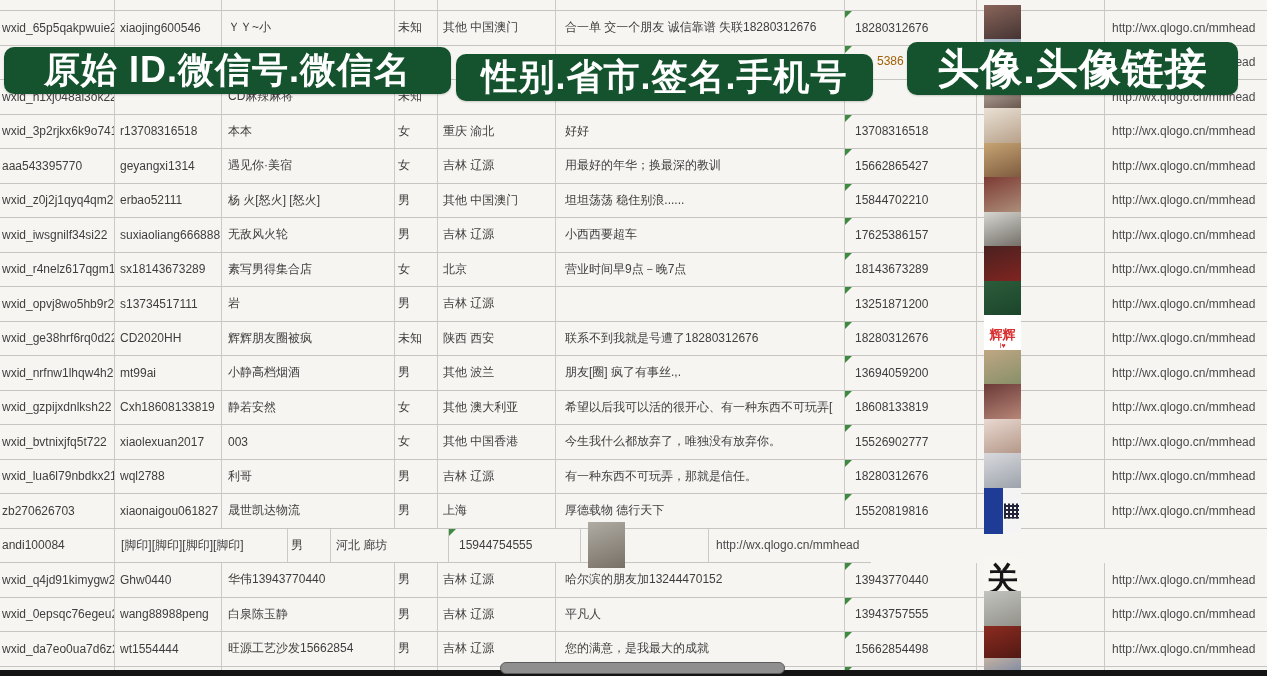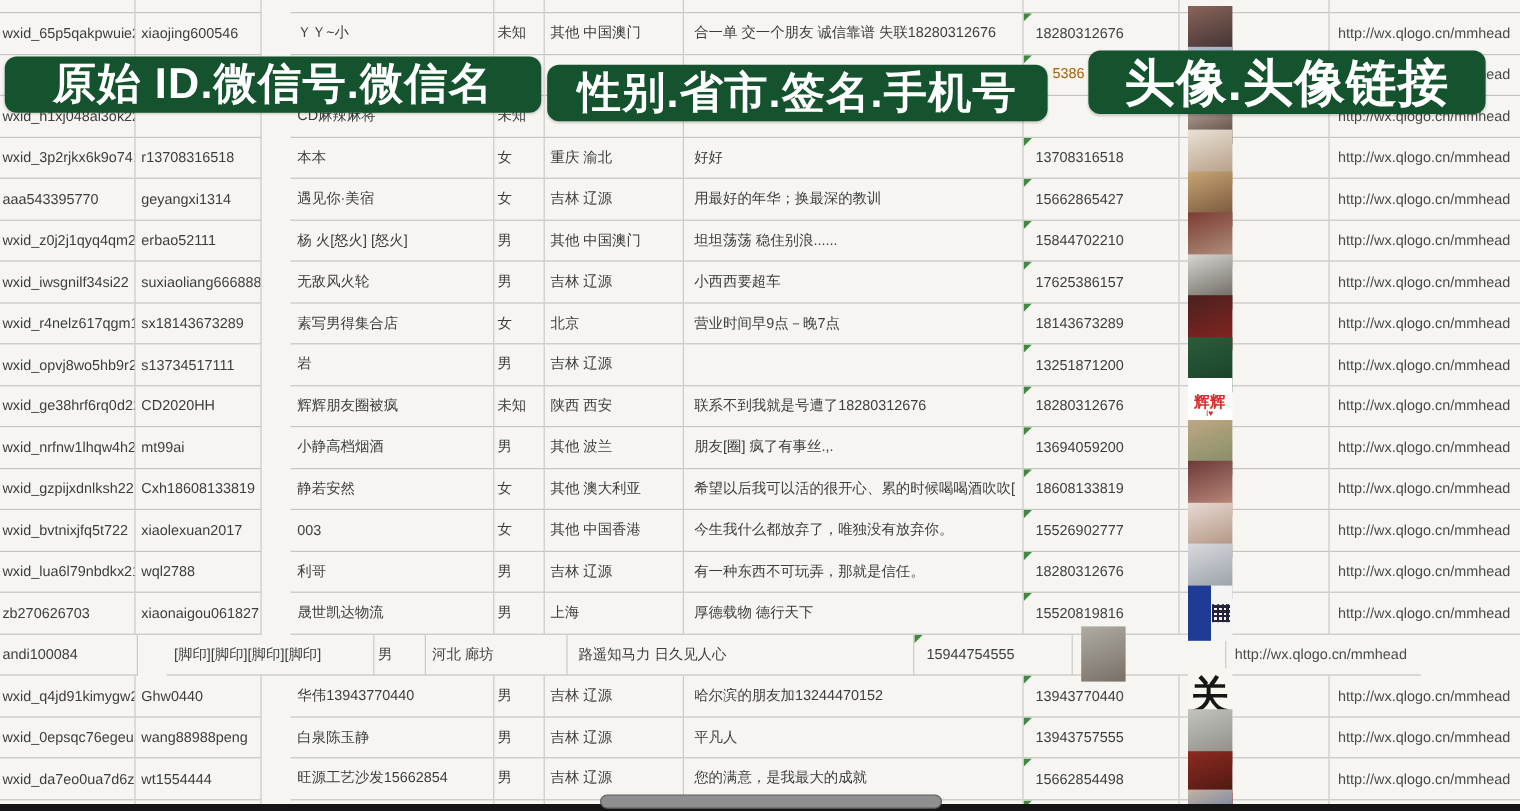--- a/index.html
+++ b/index.html
@@ -15,21 +15,21 @@
   .row.spacer{height:11px;}
   .row.partial{height:30px;}
   .cell{
     box-sizing:border-box;position:relative;
     border-right:1px solid #cbcac6;border-bottom:1px solid #c6c5c1;
     display:flex;align-items:center;overflow:hidden;white-space:nowrap;
   }
   .spacer .cell{border-bottom:1px solid #c6c5c1;}
   .col-wxid{width:115px;padding-left:2px;}
   .col-weixin_id{width:107px;padding-left:5px;}
-  .col-nickname{width:173px;padding-left:6px;margin-left:24px;}
+  .col-nickname{width:173px;padding-left:6px;}
   .col-gender{width:43px;padding-left:3px;}
   .col-region{width:118px;padding-left:5px;}
   .col-signature{width:289px;padding-left:9px;}
   .col-phone{width:132px;padding-left:10px;}
   .col-avatar{width:128px;overflow:visible;}
   .col-url{width:162px;padding-left:7px;border-right:none;}
   .col-url .txt{color:#4a4a4a;}
   .txt{pointer-events:none;}
   
   .tri{position:absolute;top:0;left:0;width:0;height:0;
@@ -426,21 +426,21 @@
         <div class="cell col-nickname">
           <span class="txt">静若安然</span>
         </div>
         <div class="cell col-gender">
           <span class="txt">女</span>
         </div>
         <div class="cell col-region">
           <span class="txt">其他 澳大利亚</span>
         </div>
         <div class="cell col-signature">
-          <span class="txt">希望以后我可以活的很开心、累的时候喝喝酒吹吹[</span>
+          <span class="txt">希望以后我可以活的很开心、有一种东西不可玩弄[</span>
         </div>
         <div class="cell col-phone">
           <span class="txt">18608133819</span>
           <i class="tri"></i>
         </div>
         <div class="cell col-avatar">
           <div class="avatar" style="background: linear-gradient(160deg, rgb(107, 58, 55), rgb(199, 151, 135));"></div>
         </div>
         <div class="cell col-url">
           <span class="txt">http://wx.qlogo.cn/mmhead</span>
@@ -543,23 +543,20 @@
           <span class="txt">andi100084</span>
         </div>
         <div class="cell col-nickname">
           <span class="txt">[脚印][脚印][脚印][脚印]</span>
         </div>
         <div class="cell col-gender">
           <span class="txt">男</span>
         </div>
         <div class="cell col-region">
           <span class="txt">河北 廊坊</span>
-        </div>
-        <div class="cell col-signature">
-          <span class="txt">路遥知马力 日久见人心</span>
         </div>
         <div class="cell col-phone">
           <span class="txt">15944754555</span>
           <i class="tri"></i>
         </div>
         <div class="cell col-avatar">
           <div class="avatar" style="background: linear-gradient(160deg, rgb(176, 172, 163), rgb(119, 112, 103));"></div>
         </div>
         <div class="cell col-url">
           <span class="txt">http://wx.qlogo.cn/mmhead</span>

